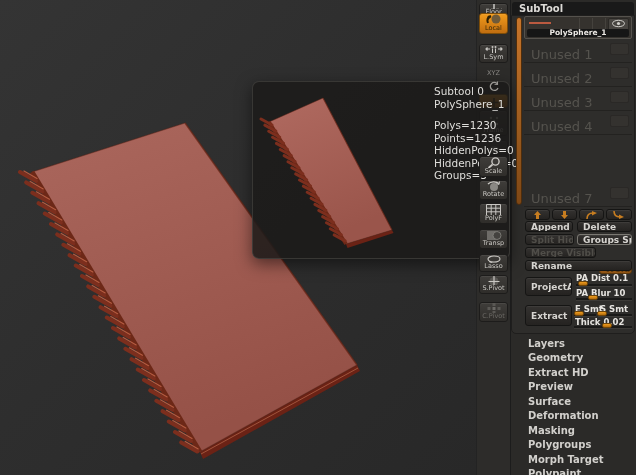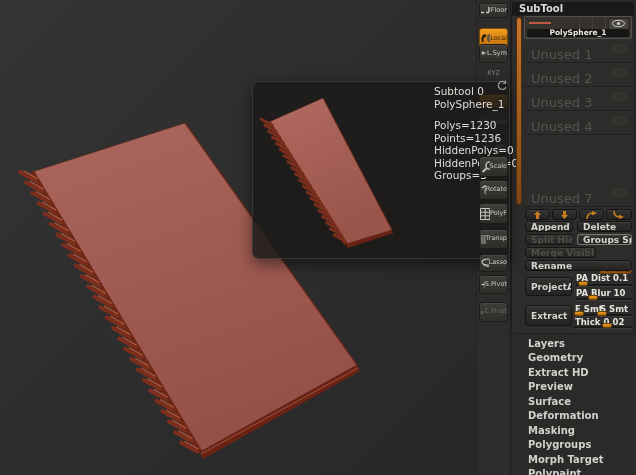--- a/index.html
+++ b/index.html
@@ -20,21 +20,21 @@
   #tooltip-text{left:181px;top:3px;width:76px;color:#dfdedb;font-size:10.5px;
     line-height:12.5px;white-space:nowrap;}
   .tt-gap{height:9px;}
 
   
   #shelf{left:476px;top:0;width:34px;height:475px;background:#2d2c2a;
     border-left:1px solid #232323;box-sizing:border-box;z-index:2;}
   .shelf-btn{position:absolute;left:479px;width:29px;border-radius:3px;
     background:linear-gradient(#3f3d3a,#2f2d2a);border:1px solid #1d1c1b;
     box-shadow:inset 0 1px 0 rgba(255,255,255,0.06);box-sizing:border-box;
-    display:flex;flex-direction:row;align-items:center;justify-content:flex-end;
+    display:flex;flex-direction:column;align-items:center;justify-content:flex-end;
     overflow:hidden;}
   .shelf-btn .lbl{font-size:6.5px;line-height:7px;color:#c9c7c3;padding-bottom:1px;
     white-space:nowrap;}
   .shelf-btn.orange{background:linear-gradient(#f29c1c,#c06d10);border-color:#7e4d08;}
   .shelf-btn.orange .lbl{color:#3a2a08;}
   .shelf-btn.dim .lbl{color:#6b6965;}
   .z-under{z-index:2;} .z-over{z-index:6;}
   .shelf-label-only{position:absolute;left:479px;width:29px;text-align:center;
     font-size:6.5px;color:#8a8884;z-index:2;}
 
@@ -149,21 +149,21 @@
   <div id="shelf" class="abs"></div>
 
   <div class="shelf-btn z-over" style="top:3px;height:15px;">
     <svg width="18" height="7">
       <line x1="9" y1="0" x2="9" y2="5" stroke="#c9c7c3" stroke-width="1.5"></line>
       <line x1="1" y1="5.5" x2="17" y2="5.5" stroke="#c9c7c3" stroke-width="1.5" stroke-dasharray="3,2"></line>
     </svg>
     <span class="lbl">Floor</span>
   </div>
 
-  <div class="shelf-btn orange z-over" style="top:28px;height:21px;">
+  <div class="shelf-btn orange z-over" style="top:13px;height:21px;">
     <svg width="18" height="11">
       <circle cx="11" cy="5" r="4.5" fill="#6e5a3a"></circle>
       <path d="M3,9 Q1,4 6,2" stroke="#2e2105" stroke-width="2" fill="none"></path>
       <circle cx="4" cy="3" r="1.6" fill="#2e2105"></circle>
     </svg>
     <span class="lbl">Local</span>
   </div>
 
   <div class="shelf-btn z-over" style="top:44px;height:19px;">
     <svg width="20" height="9">

